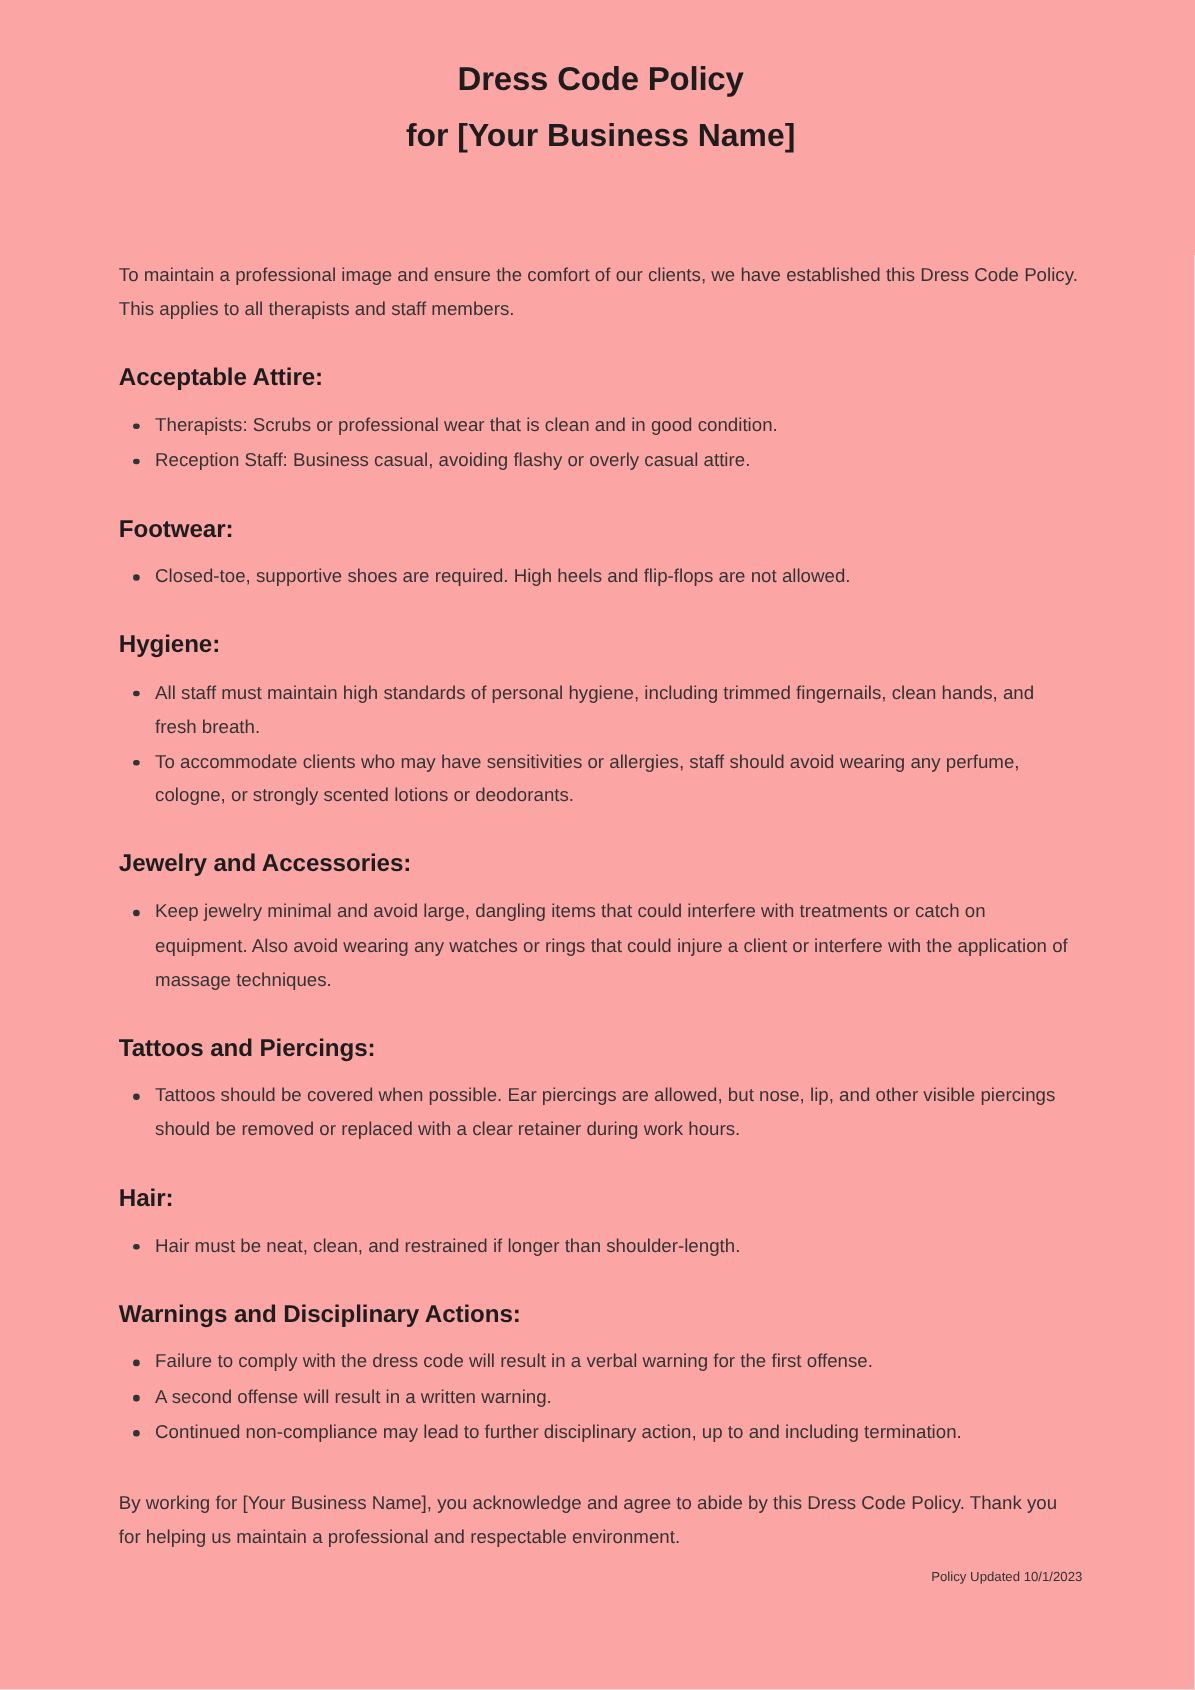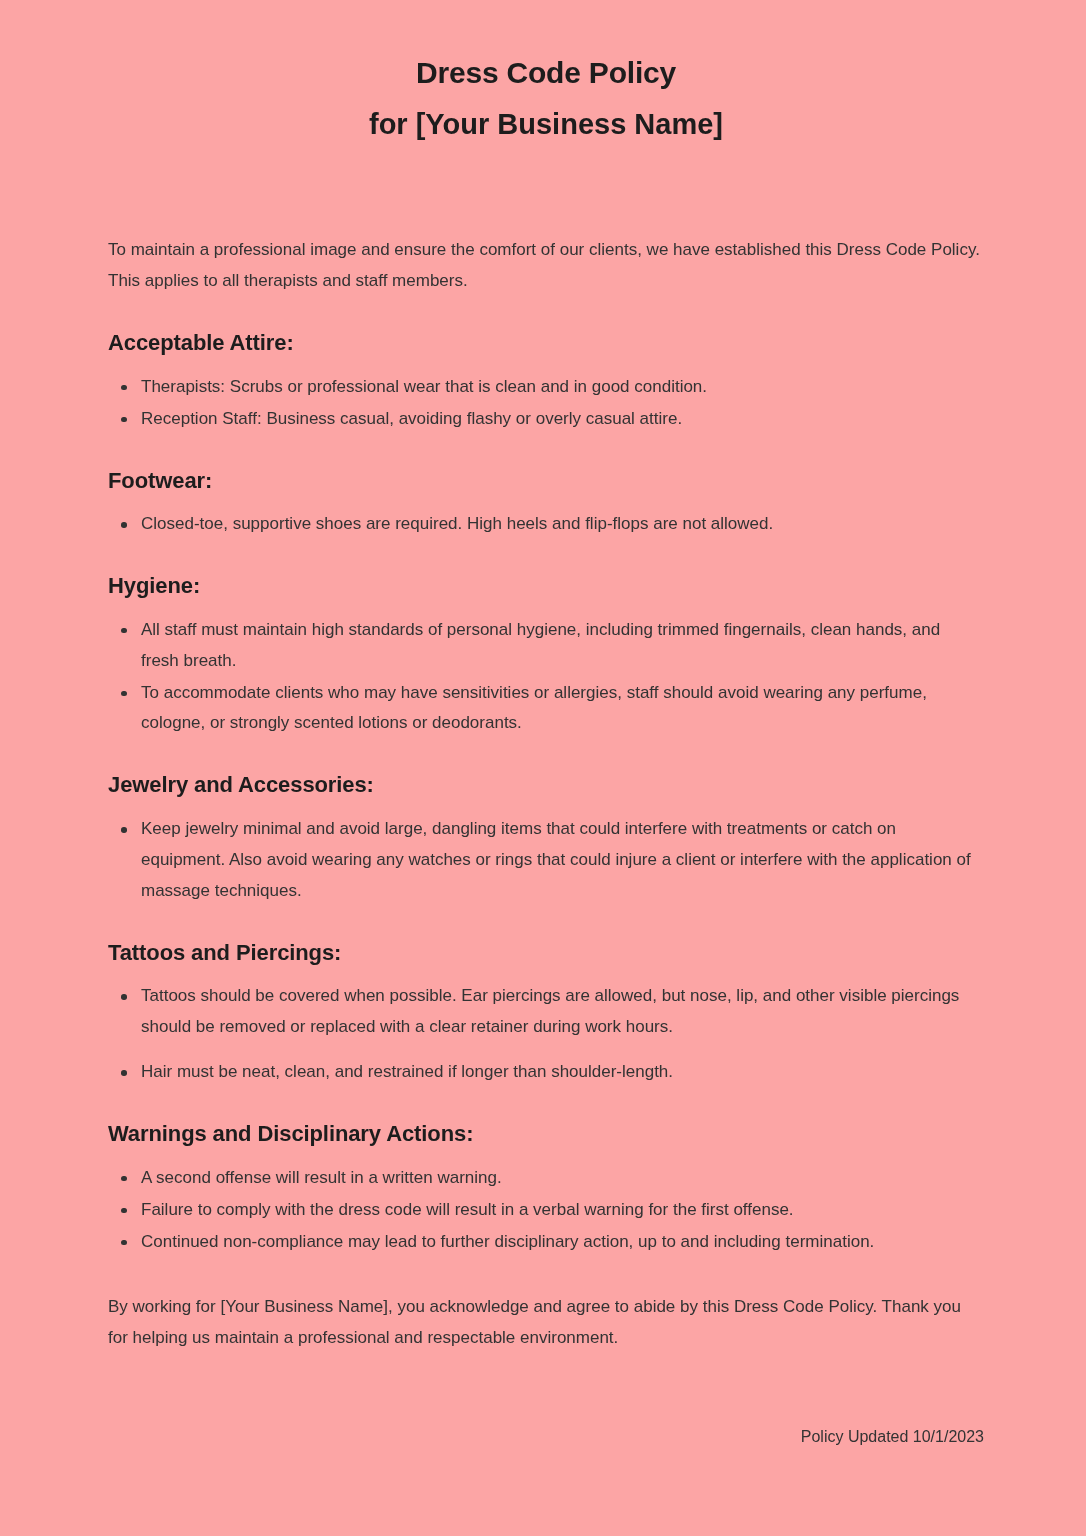--- a/index.html
+++ b/index.html
@@ -99,21 +99,21 @@
     margin-top: 34px;
   }
 
   
   .footer {
     position: absolute;
     left: 108px;
     width: 876px;
     top: 1424px;
     text-align: right;
-    font-size: 16px;
+    font-size: 12px;
     line-height: 1.6;
     color: #333333;
   }
 </style>
 </head>
 <body>
 
 <div class="page">
 
   <div class="content">
@@ -143,27 +143,28 @@
           <li>To accommodate clients who may have sensitivities or allergies, staff should avoid wearing any perfume, cologne, or strongly scented lotions or deodorants.</li>
         </ul>
         <h2 class="section-heading">Jewelry and Accessories:</h2>
         <ul class="bullets">
           <li>Keep jewelry minimal and avoid large, dangling items that could interfere with treatments or catch on equipment. Also avoid wearing any watches or rings that could injure a client or interfere with the application of massage techniques.</li>
         </ul>
         <h2 class="section-heading">Tattoos and Piercings:</h2>
         <ul class="bullets">
           <li>Tattoos should be covered when possible. Ear piercings are allowed, but nose, lip, and other visible piercings should be removed or replaced with a clear retainer during work hours.</li>
         </ul>
+        <h2 class="section-heading">Hair:</h2>
         <ul class="bullets">
           <li>Hair must be neat, clean, and restrained if longer than shoulder-length.</li>
         </ul>
         <h2 class="section-heading">Warnings and Disciplinary Actions:</h2>
         <ul class="bullets">
+          <li>Failure to comply with the dress code will result in a verbal warning for the first offense.</li>
           <li>A second offense will result in a written warning.</li>
-          <li>Failure to comply with the dress code will result in a verbal warning for the first offense.</li>
           <li>Continued non-compliance may lead to further disciplinary action, up to and including termination.</li>
         </ul>
       </div>
 
     <div class="closing">
       <p class="para">By working for [Your Business Name], you acknowledge and agree to abide by this Dress Code Policy. Thank you for helping us maintain a professional and respectable environment.</p>
     </div>
 
   </div>
 

